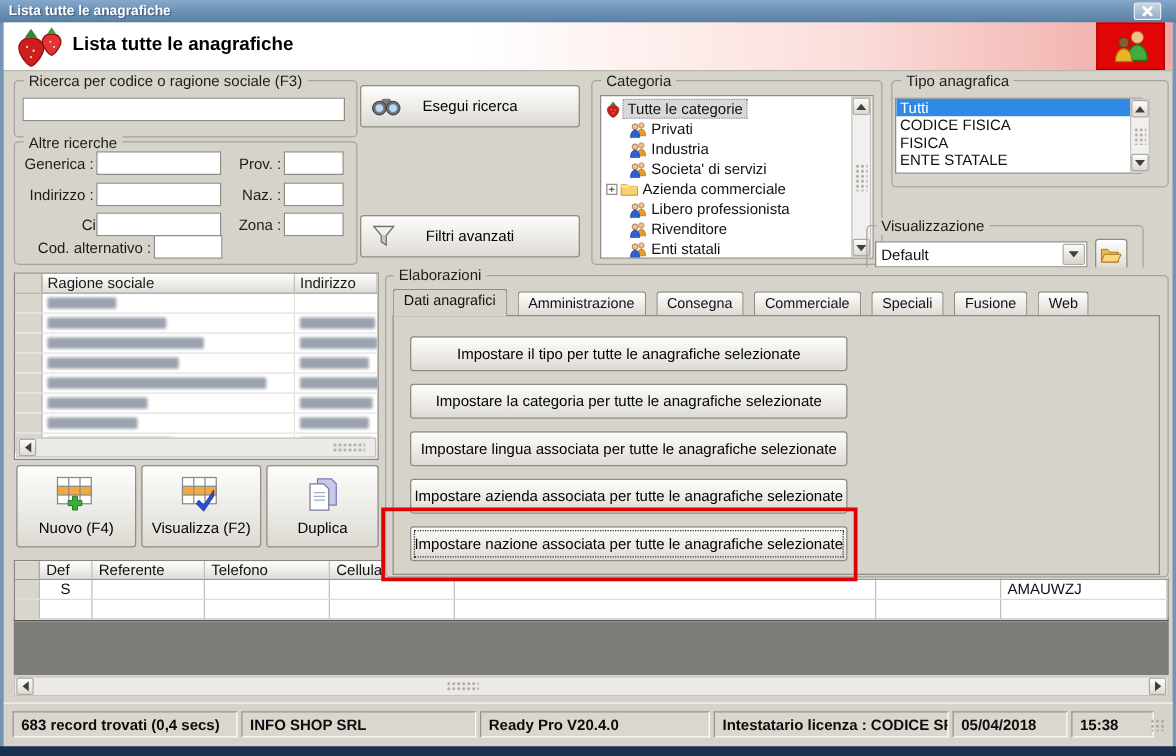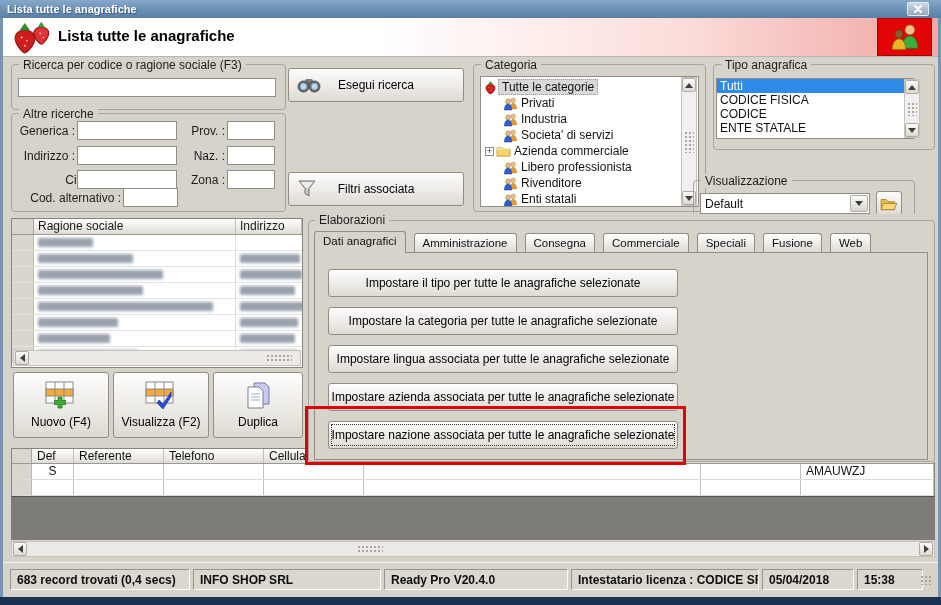--- a/index.html
+++ b/index.html
@@ -278,21 +278,21 @@
 
   <span class="flabel" style="left:8px;top:191px;width:110px;">Cod. alternativo :</span>
   <input class="tinput" style="left: 120px; top: 188px; width: 55px;">
 
   <div class="btn" style="left:285px;top:172px;width:176px;height:34px;">
     <span class="bicon">
         <svg width="20" height="20">
           <use href="#sym-funnel"></use>
         </svg>
       </span>
-    <span>Filtri associata</span>
+    <span>Filtri avanzati</span>
   </div>
 
   <div class="groupbox" style="left:470px;top:64px;width:233px;height:148px;">
     <span class="grouplabel">Categoria</span>
     <div class="treebox">
       <div class="titem" style="margin-top:2px;">
         <svg width="15" height="15" style="margin-left:2px;">
             <use href="#sym-strawberry"></use>
           </svg>
         <span class="tlabel sel">Tutte le categorie</span>
@@ -350,21 +350,21 @@
           <div class="tri-down"></div>
         </div>
     </div>
   </div>
 
   <div class="groupbox" style="left:710px;top:64px;width:222px;height:86px;">
     <span class="grouplabel">Tipo anagrafica</span>
     <div class="listbox" style="left:2px;top:13px;width:198px;height:61px;">
       <div class="litem sel">Tutti</div>
       <div class="litem">CODICE FISICA</div>
-      <div class="litem">CODICE</div>
+      <div class="litem">FISICA</div>
       <div class="litem">ENTE STATALE</div>
     </div>
     <div class="vscroll" style="right:14px;top:14px;height:59px;">
       <div class="sbtn">
           <div class="tri-up"></div>
         </div>
       <div class="grip-dots" style="width:10px;height:14px;"></div>
       <div class="sbtn">
           <div class="tri-down"></div>
         </div>

